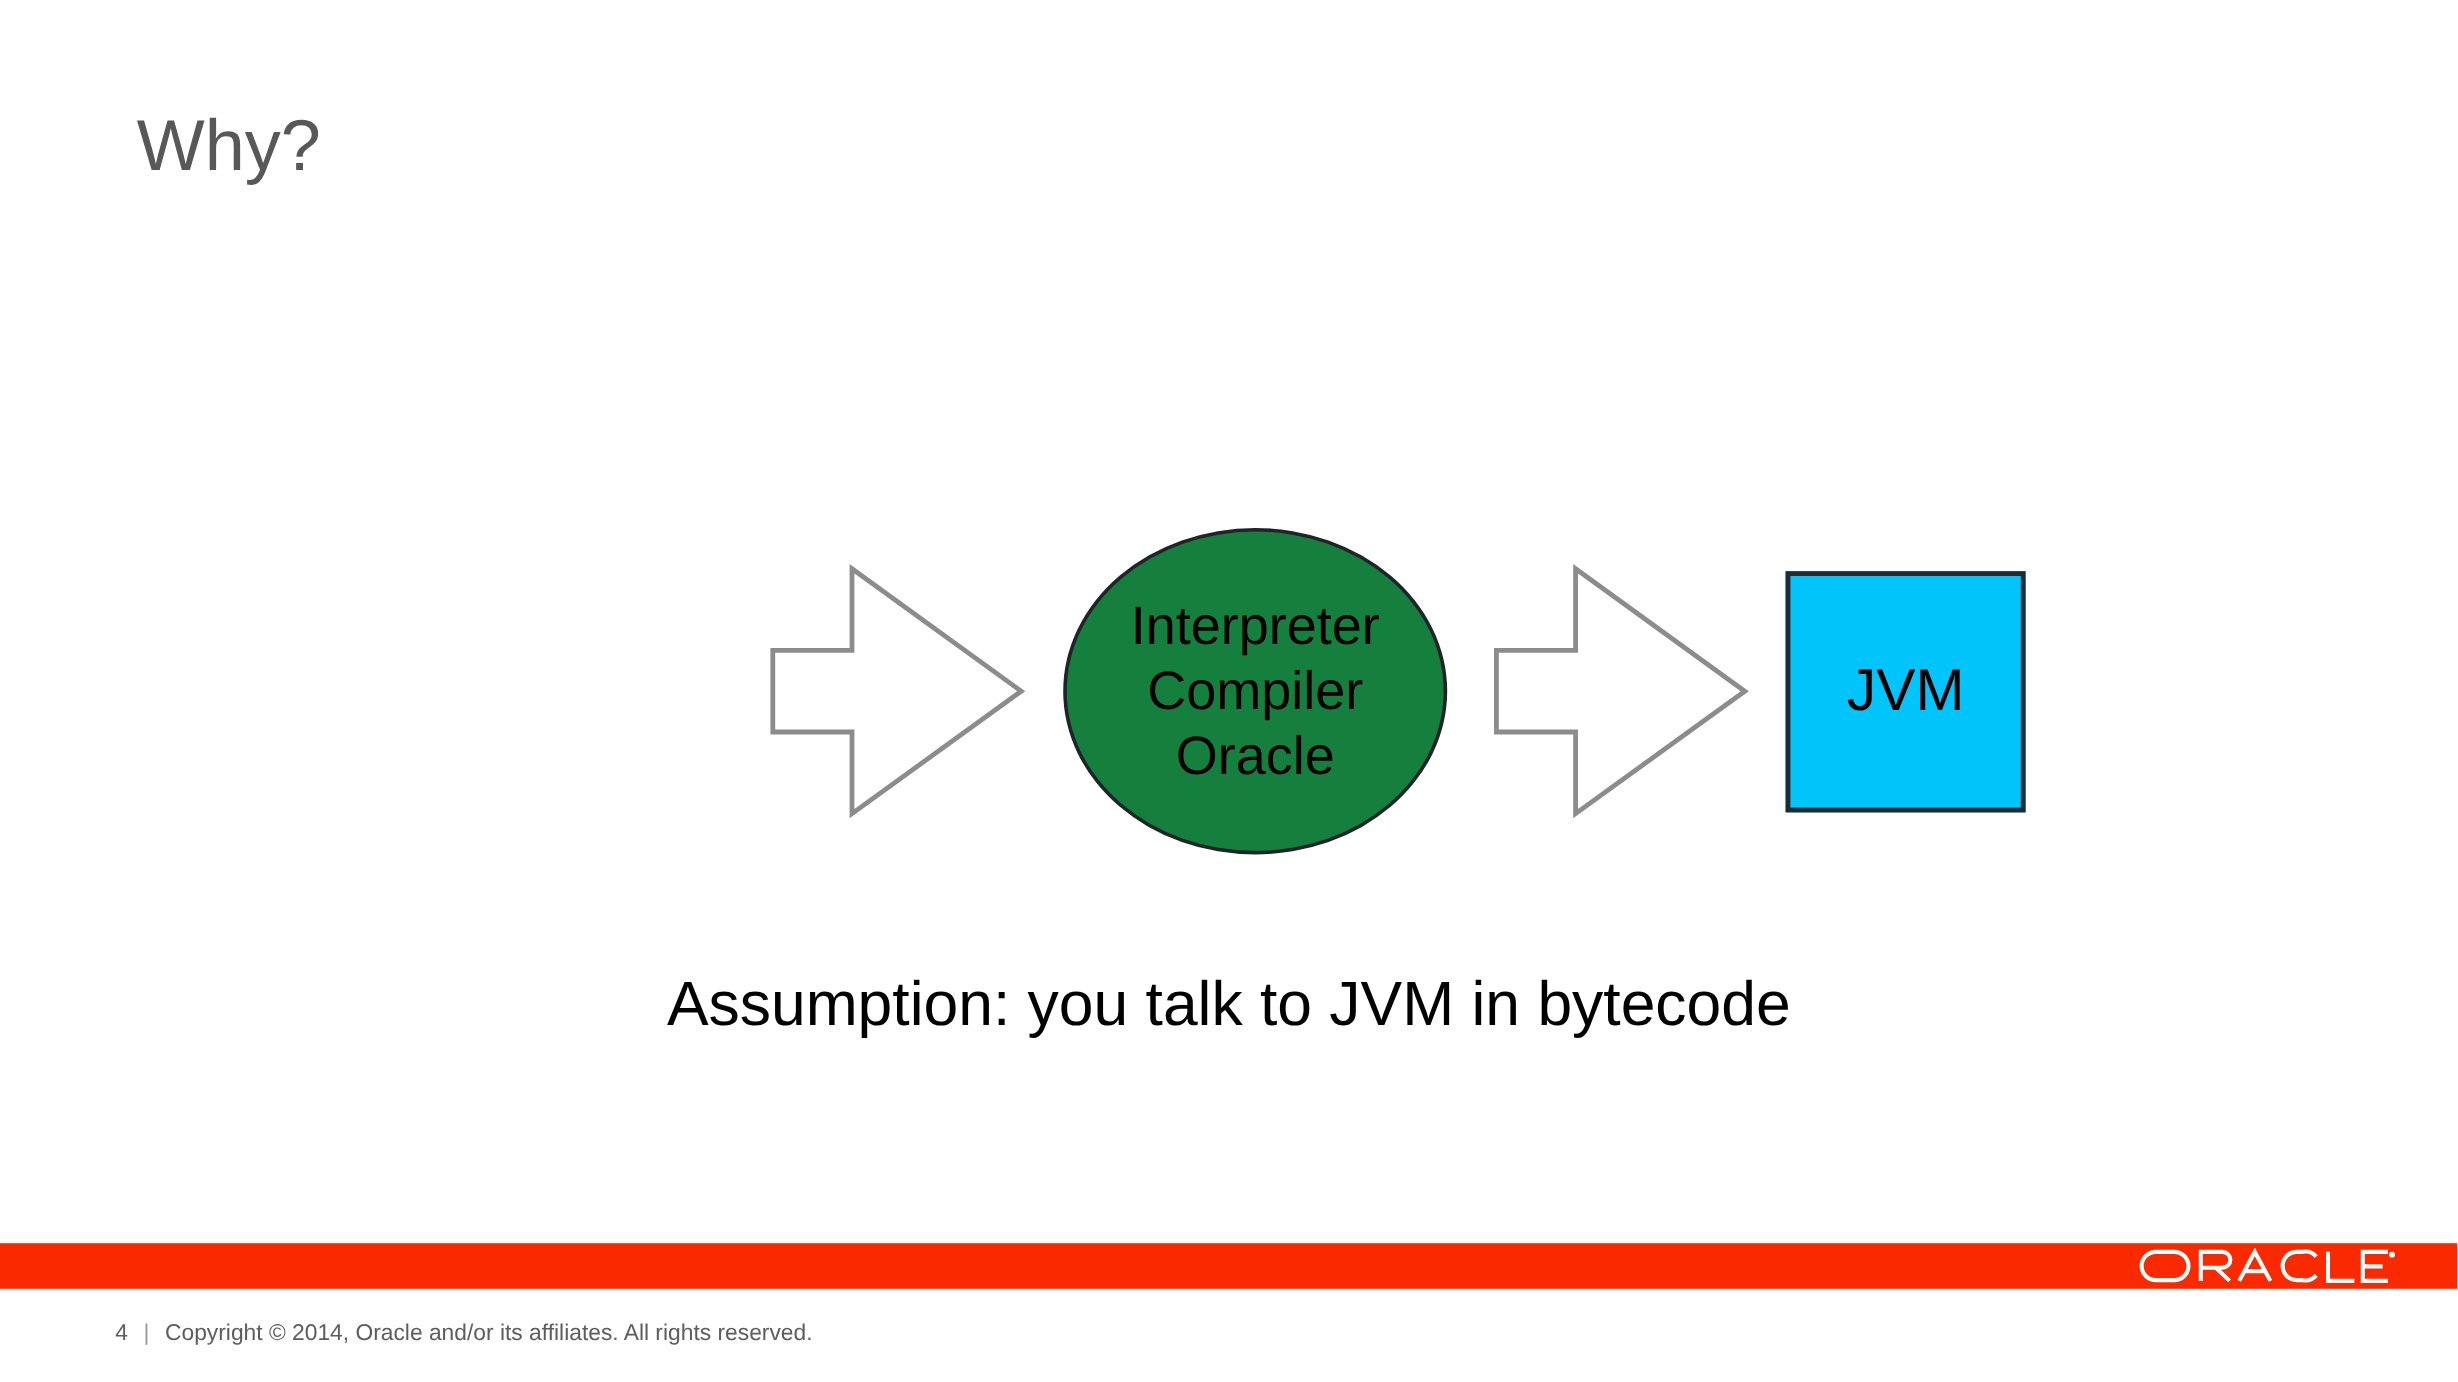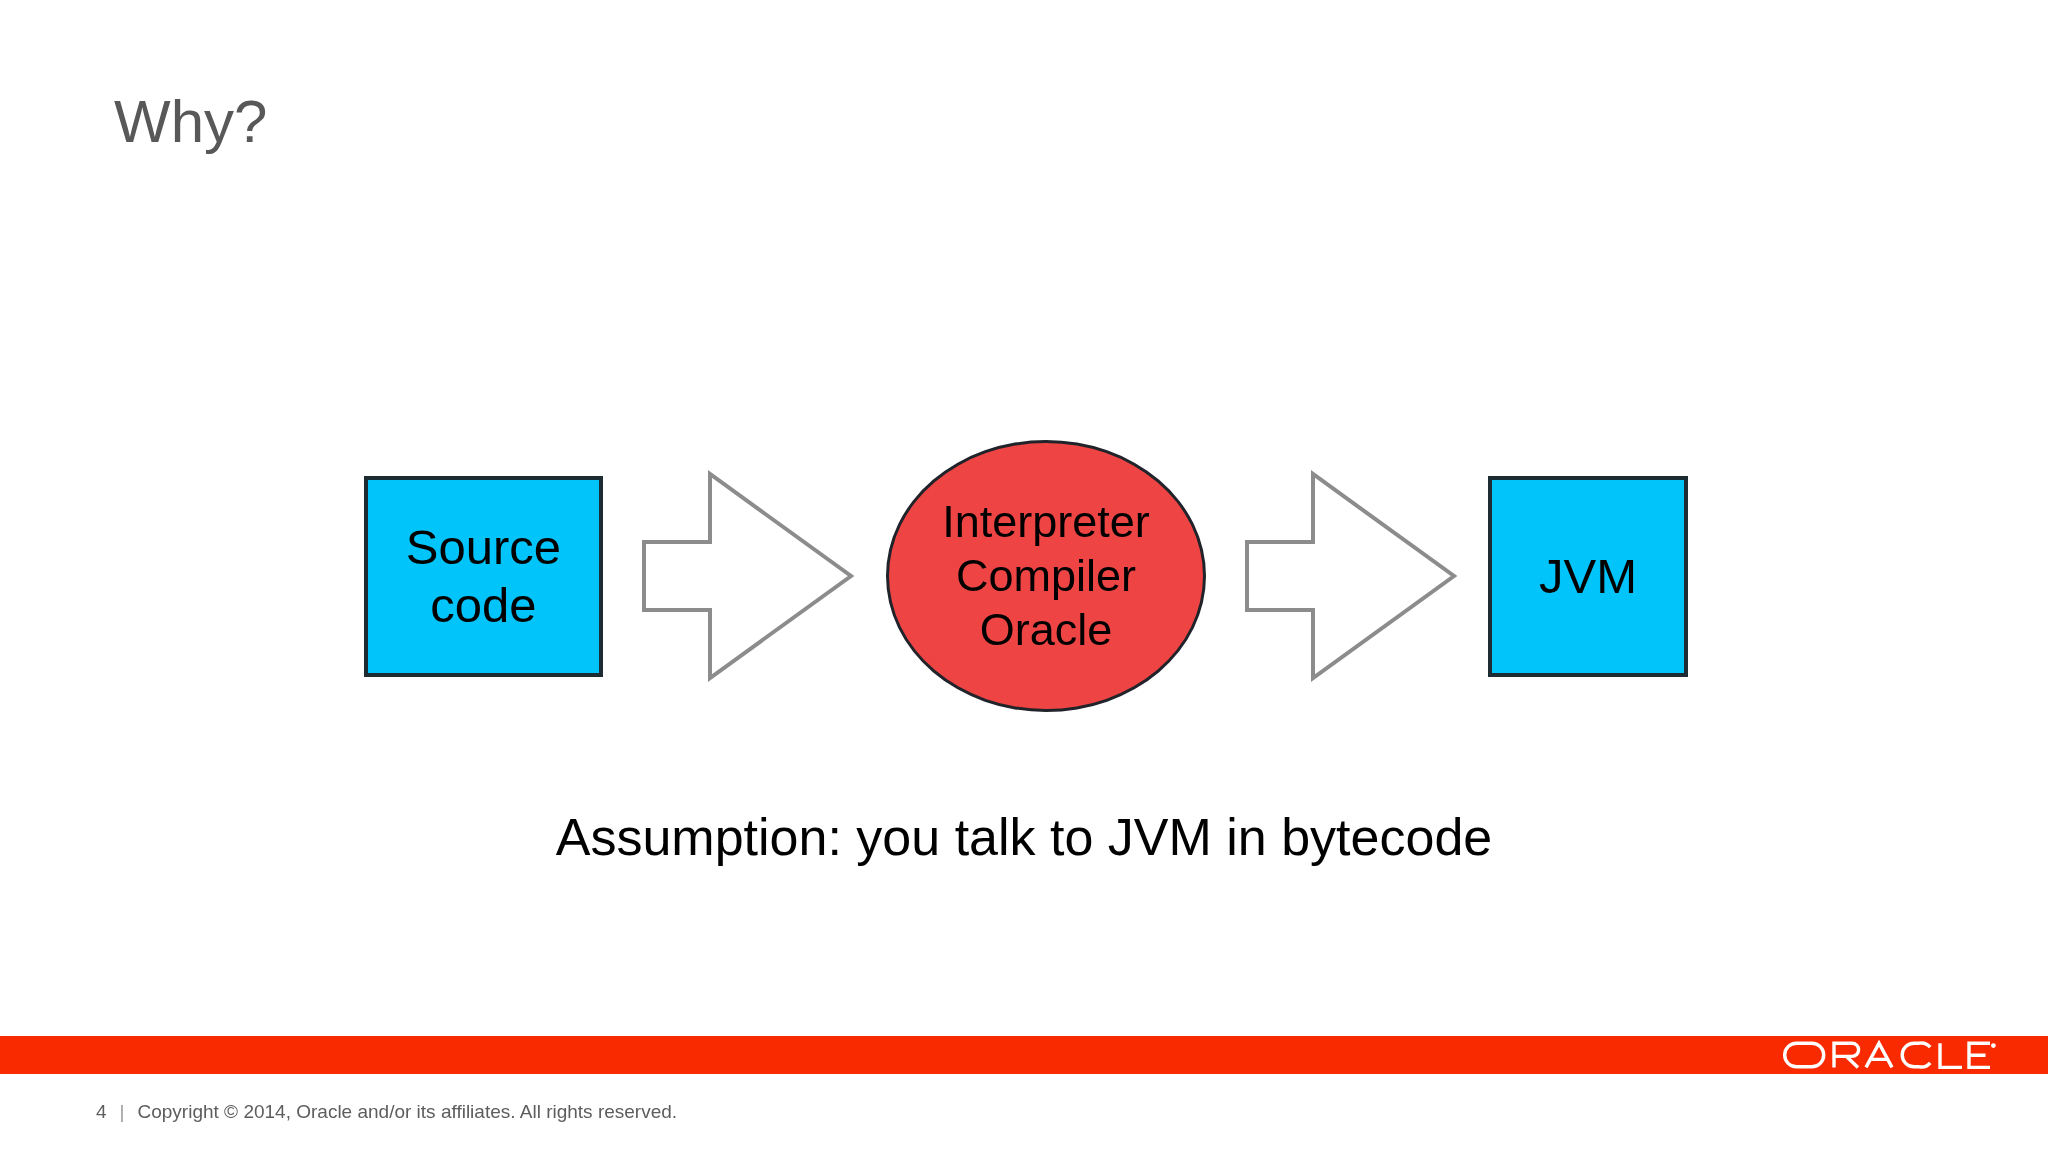--- a/index.html
+++ b/index.html
@@ -67,21 +67,21 @@
     width: 200px;
     height: 201px;
   }
 
   .flow-ellipse {
     position: absolute;
     left: 886px;
     top: 440px;
     width: 320px;
     height: 272px;
-    background: #ef4444;
+    background: #15803d;
     border: 3px solid #20242a;
     border-radius: 50%;
     box-sizing: border-box;
     display: flex;
     flex-direction: column;
     align-items: center;
     justify-content: center;
     color: #000000;
     font-size: 45px;
     line-height: 1.20;
@@ -148,26 +148,20 @@
 </style>
 </head>
 <body>
 
 <div id="slide">
 
   <div id="slide-title">Why?</div>
 
   <div id="diagram">
 
-    <div class="flow-box" id="box-source">
-      <div>
-        <div>Source</div>
-        <div>code</div>
-      </div>
-    </div>
 
     <div class="arrow-wrap" id="arrow-1">
       <svg viewBox="0 0 215 212" xmlns="http://www.w3.org/2000/svg">
         <polygon points="4,72 70,72 70,4 211,106 70,208 70,140 4,140" fill="none" stroke="#8c8c8c" stroke-width="4" stroke-linejoin="miter"></polygon>
       </svg>
     </div>
 
     <div class="flow-ellipse">
       <div>Interpreter</div>
       <div>Compiler</div>

